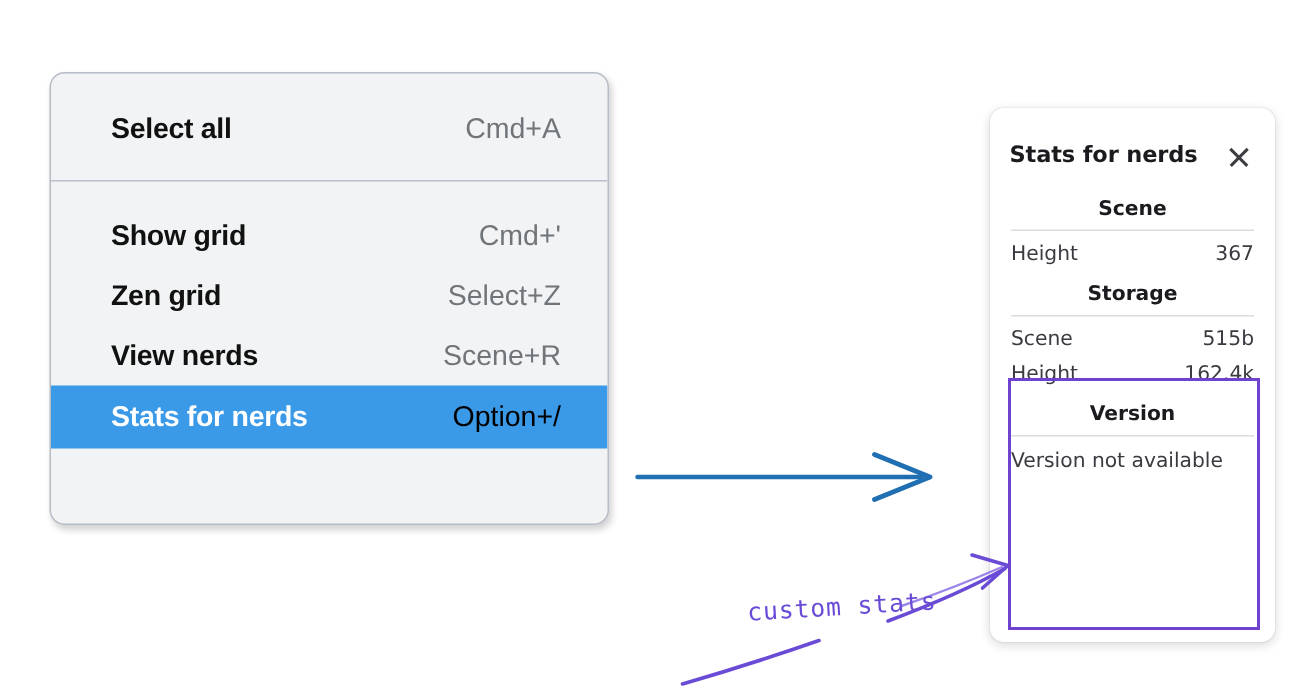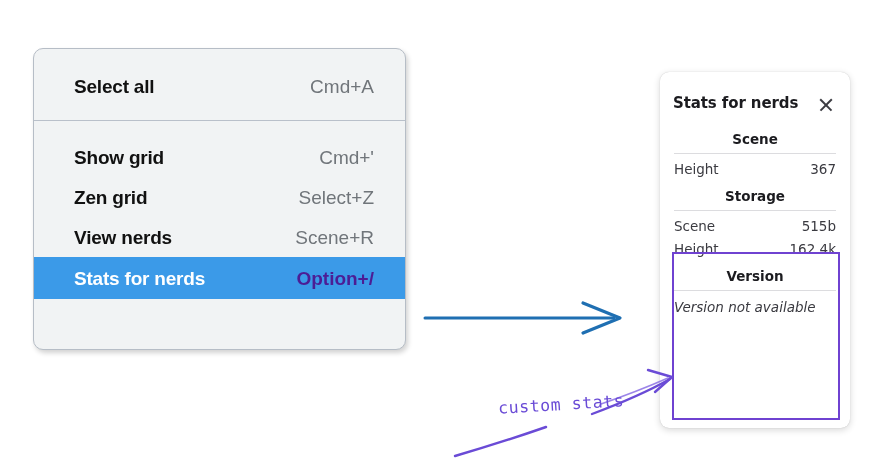--- a/index.html
+++ b/index.html
@@ -62,21 +62,21 @@
     font-size: 19px;
     color: #70757a;
     line-height: 1;
     text-align: right;
   }
   .menu-item.is-highlighted {
     background: #3b9ae8;
     height: 42px;
   }
   .menu-item.is-highlighted .mi-label { color: #ffffff; }
-  .menu-item.is-highlighted .mi-shortcut { color: #4c1d95; font-weight: bold; }
+  .menu-item.is-highlighted .mi-shortcut { color: #000000; }
   .menu-footer {
     height: 24px;
   }
 
   
   #stats-panel {
     position: absolute;
     left: 660px;
     top: 72px;
     width: 190px;
@@ -156,21 +156,20 @@
     pointer-events: none;
   }
   .boxed-content {
     position: relative;
     margin-top: 0;
   }
   .version-text {
     font-size: 13.5px;
     color: #3a3a40;
     padding: 5px 6px 0 1px;
-    font-style: italic;
   }
 
   
   #annotations {
     position: absolute;
     left: 0; top: 0;
     width: 873px; height: 461px;
     pointer-events: none;
   }
   #custom-stats-label {

